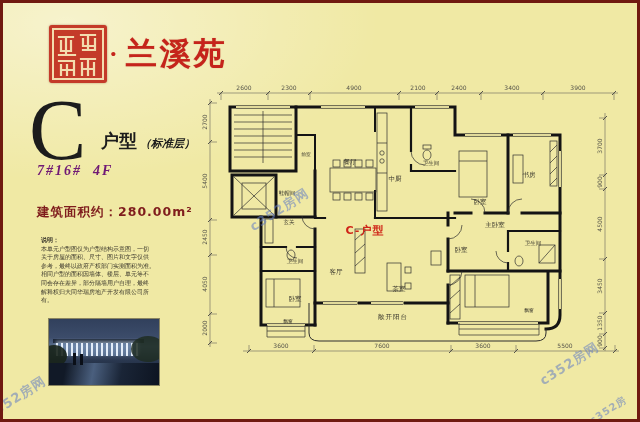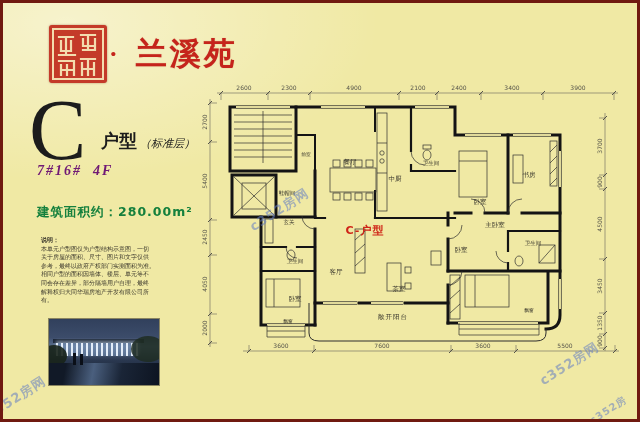--- a/index.html
+++ b/index.html
@@ -17,42 +17,42 @@
   .seal{
     position:absolute; left:46px; top:22px; width:58px; height:58px;
     background:#c43a29; border-radius:3px; box-shadow:0 0 2px rgba(120,30,10,.5);
   }
   .seal svg{position:absolute; left:0; top:0;}
   .brand{
     position:absolute; left:106px; top:26px; height:50px; display:flex; align-items:center;
     color:#c5241b; font-family:"Liberation Serif","DejaVu Serif",serif; font-weight:bold;
   }
   .brand .dot{font-size:26px; margin-right:8px;}
-  .brand .name{font-size:31px; letter-spacing:3px; text-shadow:0 0 1px rgba(160,30,20,.4);margin-left:10px;}
+  .brand .name{font-size:31px; letter-spacing:3px; text-shadow:0 0 1px rgba(160,30,20,.4);}
   
   .bigC{
     position:absolute; left:26px; top:84px; font-family:"Liberation Serif","DejaVu Serif",serif;
     font-size:86px; line-height:1; color:#1c1c1c;
   }
   .unitType{
     position:absolute; left:98px; top:126px; color:#1c1c1c;
     font-family:"Liberation Serif","DejaVu Serif",serif; font-size:18px; font-weight:bold;
   }
-  .unitType .note{font-size:11px; font-style:italic; font-weight:normal; margin-left:3px;}
+  .unitType .note{font-size:11px; font-style:italic; font-weight:bold; margin-left:3px;}
   .bldg{
     position:absolute; left:34px; top:160px; font-family:"Liberation Serif","DejaVu Serif",serif;
     font-size:14px; font-style:italic; font-weight:bold; letter-spacing:2px; color:#701a75; white-space:pre;
   }
   .rooms-summary{
     position:absolute; left:34px; top:183px; font-size:13px; font-weight:bold;
     letter-spacing:4px; color:#1e1e1e;
   }
   .area-line{
     position:absolute; left:34px; top:201px; font-size:12.5px; font-weight:bold;
-    letter-spacing:1px; color:#15803d;
+    letter-spacing:1px; color:#7f1d1d;
   }
   .disc{
     position:absolute; left:38px; top:233px; width:116px; color:#3a372c;
     font-size:6px; line-height:8.6px;
   }
   .disc .t{font-weight:bold;}
   
   .photo{
     position:absolute; left:46px; top:316px; width:110px; height:66px; overflow:hidden;
     background:linear-gradient(180deg,#31405c 0%,#3c4c6a 28%,#5a6f8d 42%,#2a3850 62%,#131c2b 100%);

